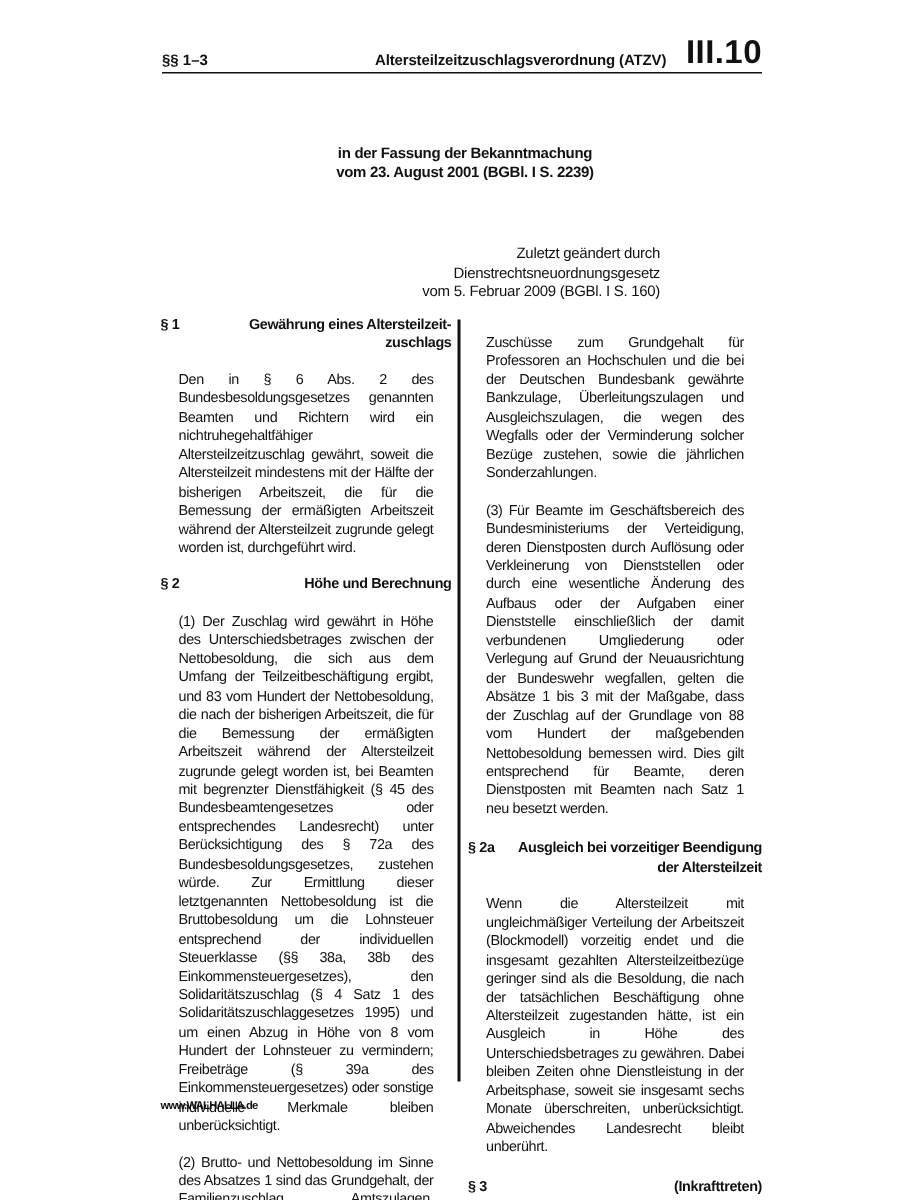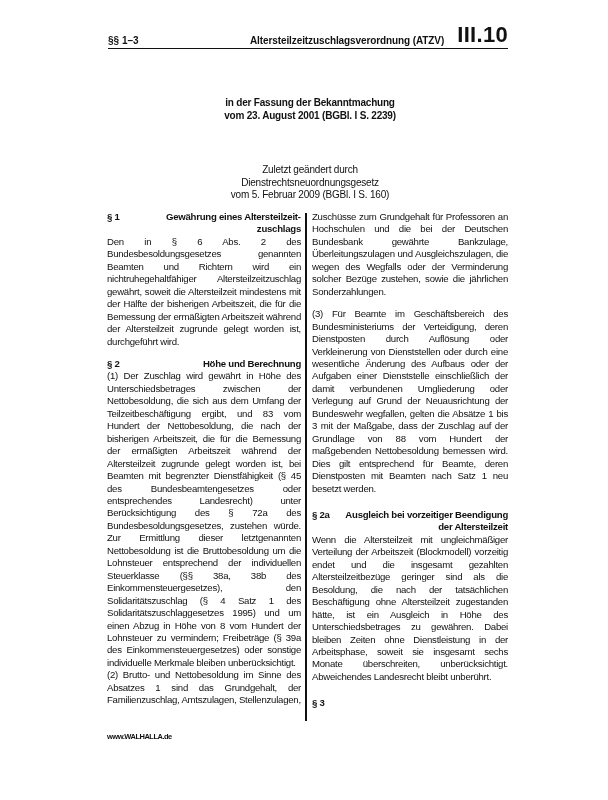--- a/index.html
+++ b/index.html
@@ -64,21 +64,21 @@
       font-weight: bold;
       line-height: 12.5px;
       margin-top: 7px;
       letter-spacing: -0.2px;
     }
     .amend-block {
       position: absolute;
       left: 180px;
       top: 164px;
       width: 260px;
-      text-align: center;
+      text-align: right;
       font-size: 10px;
       line-height: 12.5px;
       letter-spacing: -0.2px;
     }
     .col {
       position: absolute;
       top: 211px;
       width: 194px;
       font-size: 9.6px;
       line-height: 12.45px;
@@ -100,21 +100,21 @@
       display: flex;
       margin: 0;
     }
     .sec-num {
       flex: 0 0 auto;
       width: 22px;
     }
     .sec-num.wide { width: 30px; }
     .sec-title { flex: 1; text-align: right; }
     p {
-      margin: 0;
+      margin: 12px;
       hyphens: manual;
     }
     .gap-m { margin-top: 10px; }
     .gap-l { margin-top: 14px; }
     .footer {
       position: absolute;
       left: 107px;
       top: 732px;
       font-size: 7.5px;
       font-weight: bold;
@@ -167,16 +167,17 @@
   <p class="gap-m">(3) Für Beamte im Geschäftsbereich des Bundesministeriums der Verteidigung, deren Dienstposten durch Auflösung oder Verkleinerung von Dienststellen oder durch eine wesentliche Änderung des Aufbaus oder der Aufgaben einer Dienststelle einschließlich der damit verbundenen Umgliederung oder Verlegung auf Grund der Neuausrichtung der Bundeswehr wegfallen, gelten die Absätze 1 bis 3 mit der Maßgabe, dass der Zuschlag auf der Grundlage von 88 vom Hundert der maßgebenden Nettobesoldung bemessen wird. Dies gilt entsprechend für Beamte, deren Dienstposten mit Beamten nach Satz 1 neu besetzt werden.</p>
 
   <div class="sec-head gap-l">
     <span class="sec-num wide">§ 2a</span>
     <span class="sec-title">Ausgleich bei vorzeitiger Beendigung der Altersteilzeit</span>
   </div>
   <p>Wenn die Altersteilzeit mit ungleichmäßiger Verteilung der Arbeitszeit (Blockmodell) vorzeitig endet und die insgesamt gezahlten Altersteilzeitbezüge geringer sind als die Besoldung, die nach der tatsächlichen Beschäftigung ohne Altersteilzeit zugestanden hätte, ist ein Ausgleich in Höhe des Unterschiedsbetrages zu gewähren. Dabei bleiben Zeiten ohne Dienstleistung in der Arbeitsphase, soweit sie insgesamt sechs Monate überschreiten, unberücksichtigt. Abweichendes Landesrecht bleibt unberührt.</p>
 
   <div class="sec-head gap-l">
     <span class="sec-num">§ 3</span>
+    <span class="sec-title">(Inkrafttreten)</span>
   </div>
 </div>
 
 <div class="footer">www.WALHALLA.de</div>
 
 </body></html>

